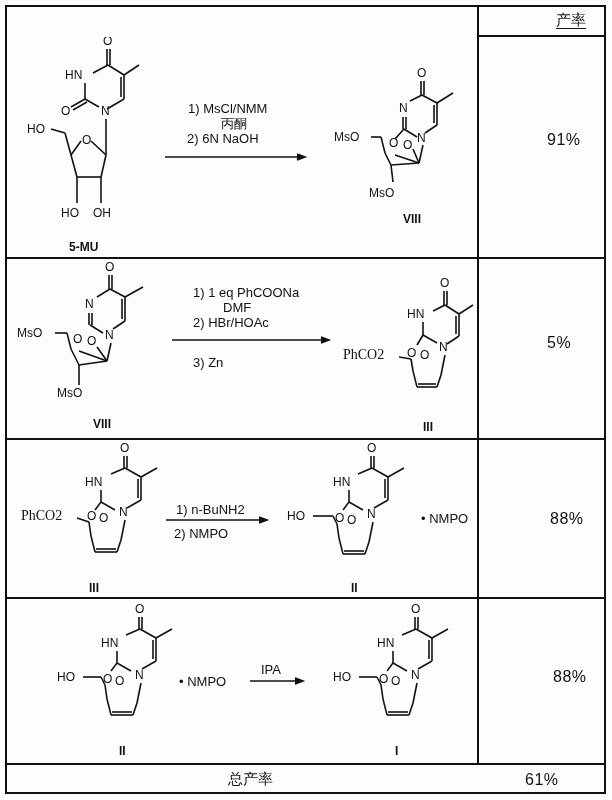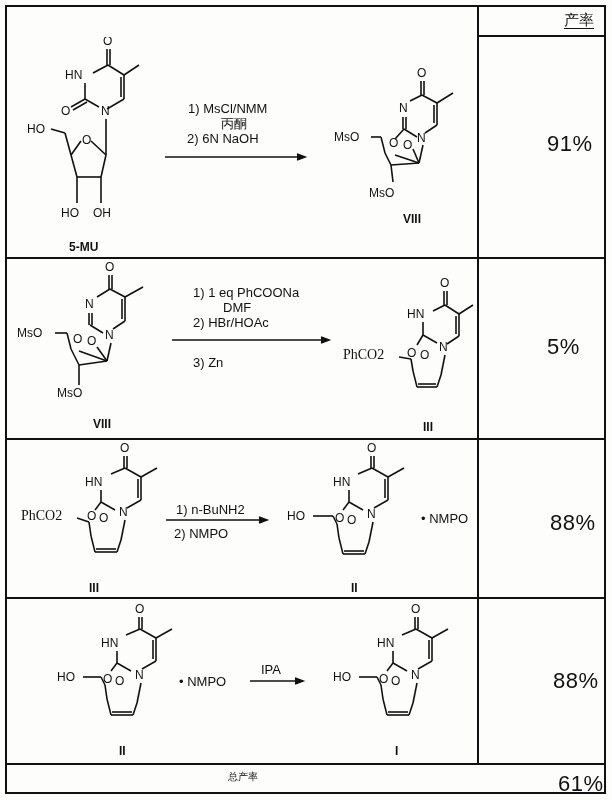--- a/index.html
+++ b/index.html
@@ -3,26 +3,26 @@
 <meta charset="utf-8">
 <style>
   html, body { margin:0; padding:0; background:#fdfdfb; }
   body { width:612px; height:800px; position:relative; overflow:hidden;
          font-family:"Liberation Sans", "DejaVu Sans", sans-serif; color:#111; }
   .frame { position:absolute; left:5px; top:5px; width:601px; height:789px;
            border:2px solid #111; box-sizing:border-box; }
   .hline { position:absolute; height:2px; background:#111; }
   .vline { position:absolute; width:2px; background:#111; }
   .cell { position:absolute; }
-  .yield { position:absolute; font-size:22px; font-weight:normal; letter-spacing:0.5px; }
-  .hdr { position:absolute; font-size:15px; text-decoration:underline; text-underline-offset:3px;margin-left:8px; }
+  .yield { position:absolute; font-size:16px; font-weight:normal; letter-spacing:0.5px; }
+  .hdr { position:absolute; font-size:15px; text-decoration:underline; text-underline-offset:3px; }
   svg text { font-family:"Liberation Sans", "DejaVu Sans", sans-serif; fill:#111; }
   svg .serif { font-family:"Liberation Serif", "DejaVu Serif", serif; }
   svg line, svg polyline, svg path { stroke:#111; stroke-width:1.6; fill:none; }
-  .total-label { position:absolute; font-size:10px; }
+  .total-label { position:absolute; font-size:15px; }
 </style>
 </head>
 <body>
 
 <div class="frame"></div>
 
 <div class="vline" style="left:477px; top:5px; height:758px;"></div>
 <div class="hline" style="left:477px; top:35px; width:129px;"></div>
 <div class="hline" style="left:5px; top:257px; width:601px;"></div>
 <div class="hline" style="left:5px; top:438px; width:601px;"></div>
@@ -303,13 +303,13 @@
     <line x1="402" y1="116" x2="406" y2="104"></line>
     <line x1="374" y1="86" x2="370" y2="78"></line>
     <line x1="370" y1="78" x2="352" y2="78"></line>
     <text x="326" y="82" font-size="12">HO</text>
     <text x="388" y="156" font-size="12" font-weight="bold">I</text>
   </g>
 </svg>
 <div class="yield" style="left:553px; top:668px;">88%</div>
 
 <div class="total-label" style="left:228px; top:770px;">总产率</div>
-<div class="yield" style="left:558px; top:771px;">61%</div>
+<div class="yield" style="left:525px; top:771px;">61%</div>
 
 </body></html>

